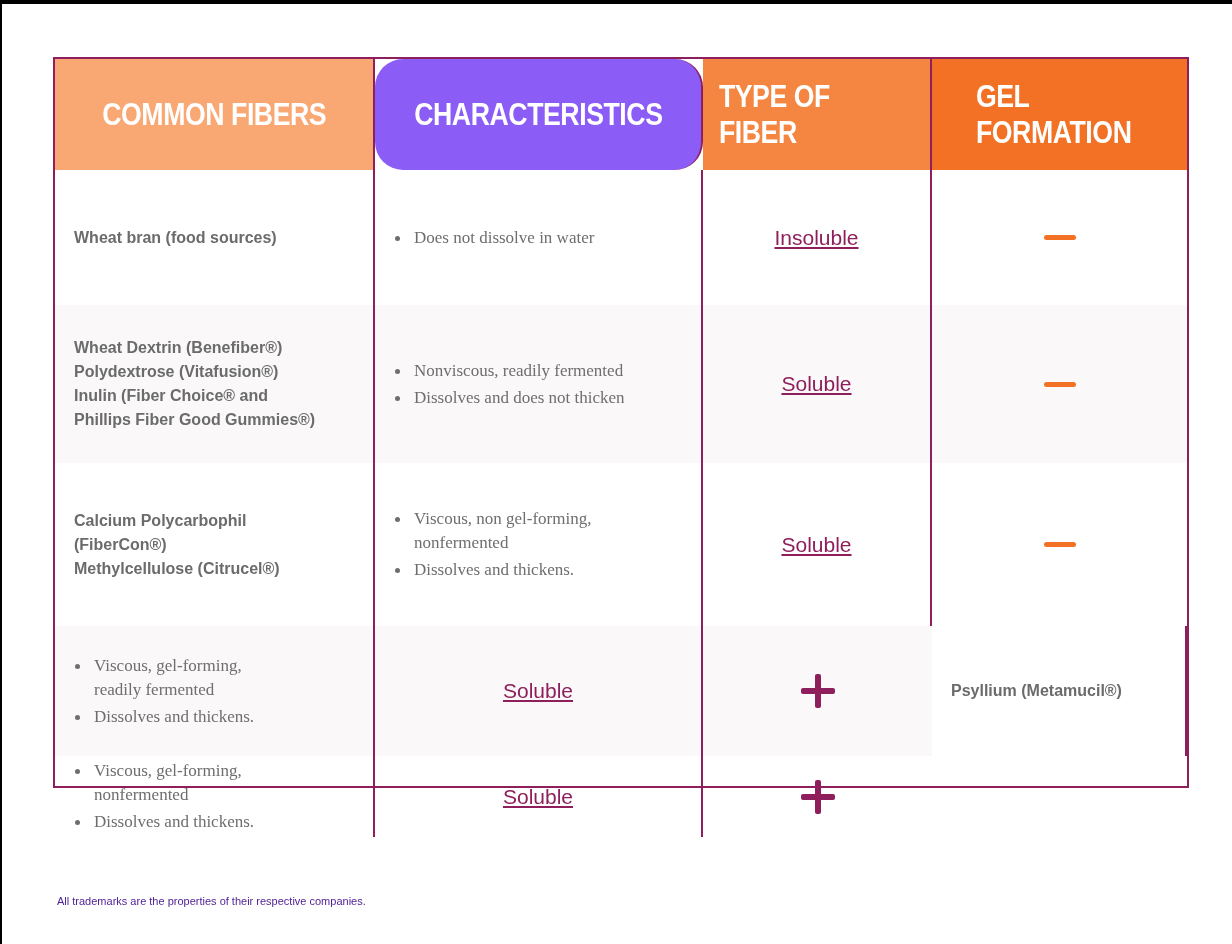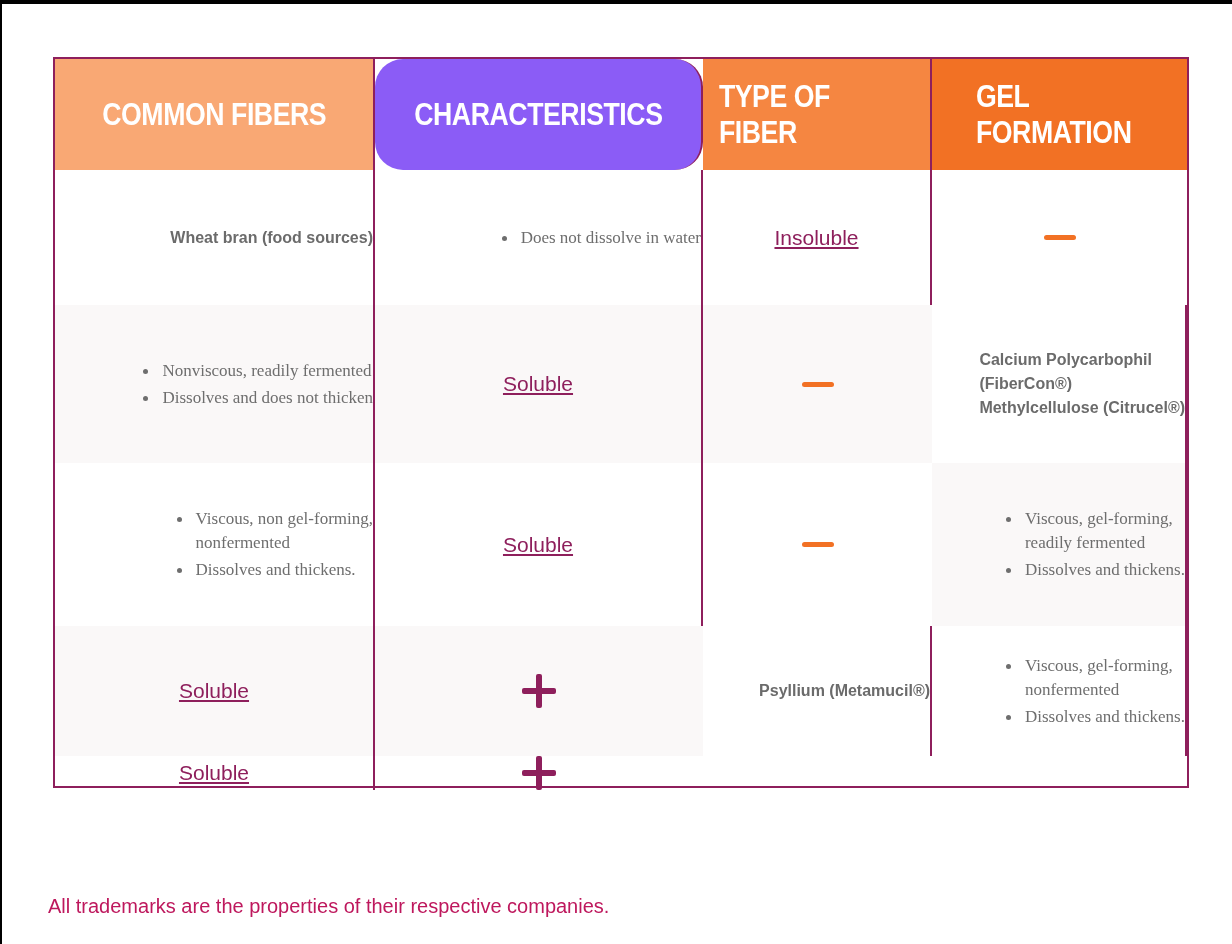--- a/index.html
+++ b/index.html
@@ -23,41 +23,41 @@
     color:#fff; font-weight:bold; font-size:31px; letter-spacing:-0.5px;
     font-family:"Liberation Sans", sans-serif;
     transform:scaleX(0.86);
   }
   .hwrap { display:flex; align-items:center; justify-content:center; overflow:hidden; }
   .h0 { background:#f9a874; }
   .h1 { background:#8b5cf6;border-radius:28px; }
   .h2 { background:#f58641; }
   .h3 { background:#f27124;padding-left:28px; }
   .vline { border-right:2px solid #8e1f5c; }
-  .cell { display:flex; align-items:center; box-sizing:border-box;justify-content:flex-end; }
+  .cell { display:flex; align-items:center; box-sizing:border-box; }
   .row-alt { background:#faf8f8; }
   .fiber-name {
     padding-left:19px; color:#6b6b6b; font-weight:bold; font-size:16px; line-height:24px;
     white-space:pre-line;
   }
   .chars { padding-left:18px; color:#6e6e6e; font-size:17px; }
   .chars ul { list-style:none; margin:0; padding:0;font-family:Liberation Serif, serif; }
   .chars li { position:relative; padding-left:21px; line-height:24px; margin:3px 0; white-space:pre-line; }
   .chars li::before {
     content:""; position:absolute; left:2px; top:10px; width:5px; height:5px; border-radius:50%; background:#6e6e6e;
   }
   .type { justify-content:center; color:#8e1f5c; font-size:21px;text-decoration:underline; }
   .gel { justify-content:center; }
   .minus { width:32px; height:5px; border-radius:3px; background:#f27124; }
   .plus { position:relative; width:34px; height:34px; }
   .plus::before, .plus::after { content:""; position:absolute; background:#8e1f5c; border-radius:2px; }
   .plus::before { left:0; top:14px; width:34px; height:6px; }
   .plus::after { left:14px; top:0; width:6px; height:34px; }
   .footnote {
-    position:absolute; left:48px; top:895px; font-size:20px; color:#be185d;
+    position:absolute; left:57px; top:895px; font-size:11px; color:#4c1d95;
   }
 </style>
 </head>
 <body>
 
 <div class="frame-top"></div>
 <div class="frame-left"></div>
 
 <div class="fiber-table">
 
@@ -80,20 +80,26 @@
   <div class="cell vline chars">
       <ul>
     <li>Does not dissolve in water</li>
   </ul>
     </div>
   <div class="cell vline type">Insoluble</div>
   <div class="cell gel">
       <span class="minus"></span>
     </div>
 
+  <div class="cell vline row-alt">
+      <div class="fiber-name">Wheat Dextrin (Benefiber®)
+Polydextrose (Vitafusion®)
+Inulin (Fiber Choice® and
+Phillips Fiber Good Gummies®)</div>
+    </div>
   <div class="cell vline chars row-alt">
       <ul>
     <li>Nonviscous, readily fermented</li>
     <li>Dissolves and does not thicken</li>
   </ul>
     </div>
   <div class="cell vline type row-alt">Soluble</div>
   <div class="cell gel row-alt">
       <span class="minus"></span>
     </div>

